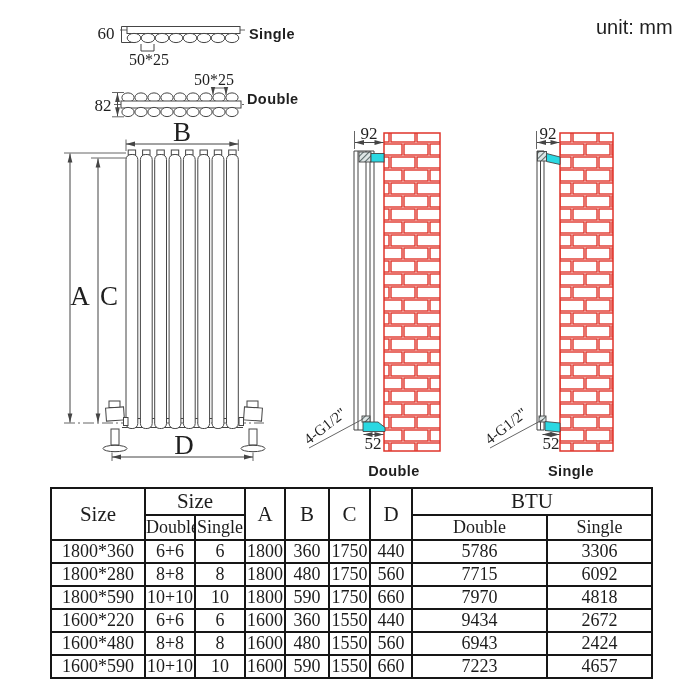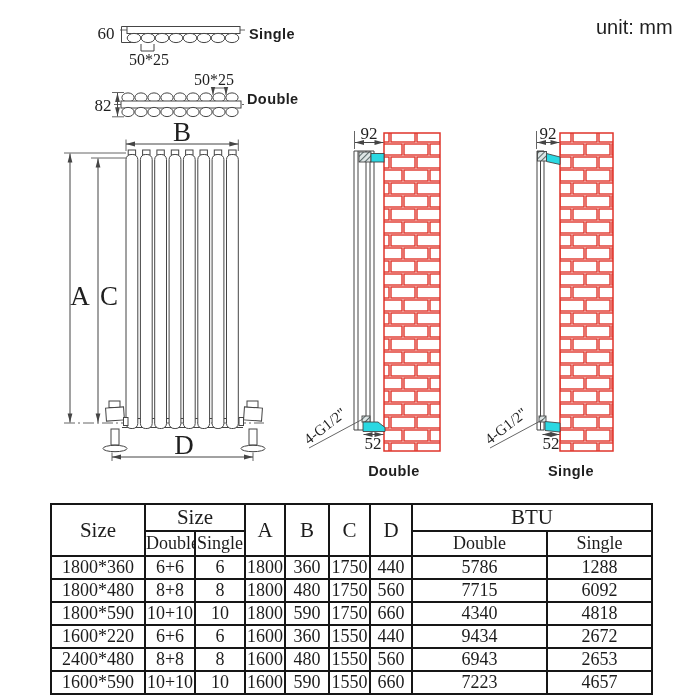--- a/index.html
+++ b/index.html
@@ -11,21 +11,21 @@
   .dim-letter{font-family:"Liberation Serif",serif;font-size:27px;}
   .caption{font-family:"Liberation Sans","DejaVu Sans",sans-serif;font-size:14.5px;font-weight:600;letter-spacing:.4px;}
   .unit{font-family:"Liberation Sans","DejaVu Sans",sans-serif;font-size:20px;}
   .thread{font-family:"Liberation Serif",serif;font-size:15px;}
   .ln{stroke:#454545;stroke-width:1;fill:none;}
   .lnw{stroke:#454545;stroke-width:1;fill:#fff;}
   .dim{stroke:#454545;stroke-width:1;fill:none;marker-start:url(#ar);marker-end:url(#ar);}
   .ext{stroke:#555;stroke-width:.9;fill:none;}
   .cline{stroke:#555;stroke-width:.9;fill:none;stroke-dasharray:11 3 2 3;}
   
-  .spec-table-wrap{position:absolute;left:50px;top:503px;}
+  .spec-table-wrap{position:absolute;left:50px;top:487px;}
   table.spec{border-collapse:collapse;table-layout:fixed;width:601px;color:#1c1c1c;
              font-family:"Liberation Serif",serif;}
   table.spec th,table.spec td{border:2px solid #161616;text-align:center;vertical-align:middle;
              padding:0;font-weight:normal;white-space:nowrap;overflow:hidden;}
   table.spec thead tr{height:25px;}
   table.spec tbody tr{height:19px;}
   .h-big{font-size:21px;}
   .h-sub{font-size:18px;}
   table.spec tbody td{font-size:18px;}
 </style>
@@ -255,65 +255,65 @@
     <tbody>
           <tr>
             <td>1800*360</td>
             <td>6+6</td>
             <td>6</td>
             <td>1800</td>
             <td>360</td>
             <td>1750</td>
             <td>440</td>
             <td>5786</td>
-            <td>1288</td>
-          </tr>
-          <tr>
-            <td>1800*480</td>
+            <td>3306</td>
+          </tr>
+          <tr>
+            <td>1800*280</td>
             <td>8+8</td>
             <td>8</td>
             <td>1800</td>
             <td>480</td>
             <td>1750</td>
             <td>560</td>
             <td>7715</td>
             <td>6092</td>
           </tr>
           <tr>
             <td>1800*590</td>
             <td>10+10</td>
             <td>10</td>
             <td>1800</td>
             <td>590</td>
             <td>1750</td>
             <td>660</td>
-            <td>4340</td>
+            <td>7970</td>
             <td>4818</td>
           </tr>
           <tr>
             <td>1600*220</td>
             <td>6+6</td>
             <td>6</td>
             <td>1600</td>
             <td>360</td>
             <td>1550</td>
             <td>440</td>
             <td>9434</td>
             <td>2672</td>
           </tr>
           <tr>
-            <td>2400*480</td>
+            <td>1600*480</td>
             <td>8+8</td>
             <td>8</td>
             <td>1600</td>
             <td>480</td>
             <td>1550</td>
             <td>560</td>
             <td>6943</td>
-            <td>2653</td>
+            <td>2424</td>
           </tr>
           <tr>
             <td>1600*590</td>
             <td>10+10</td>
             <td>10</td>
             <td>1600</td>
             <td>590</td>
             <td>1550</td>
             <td>660</td>
             <td>7223</td>

